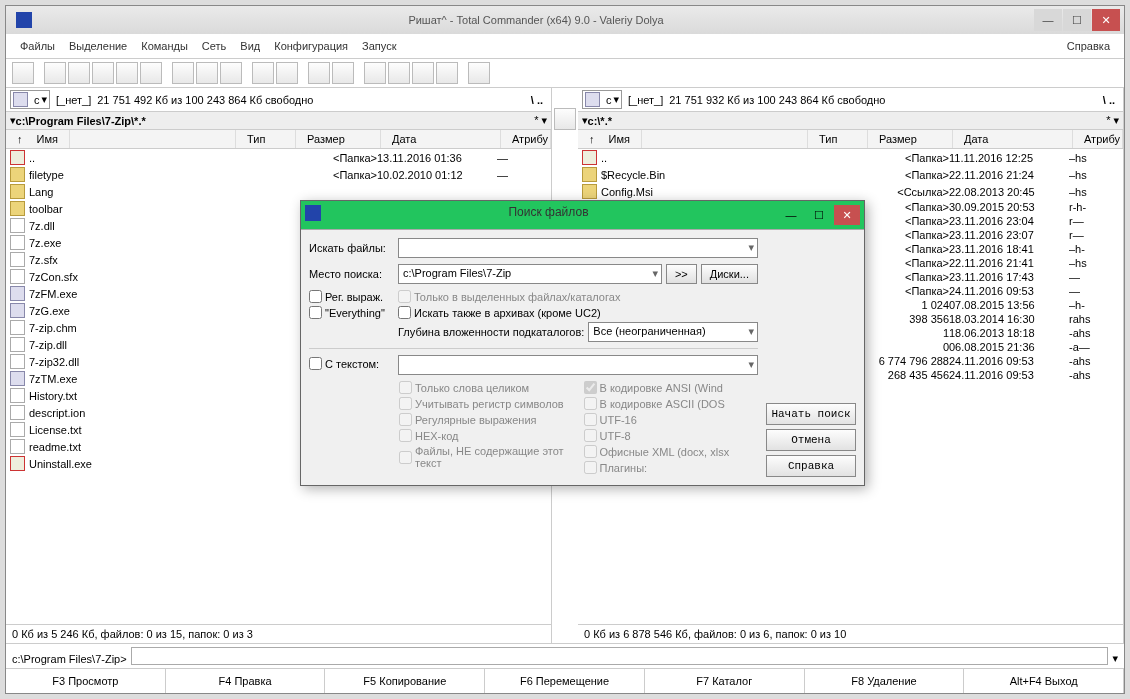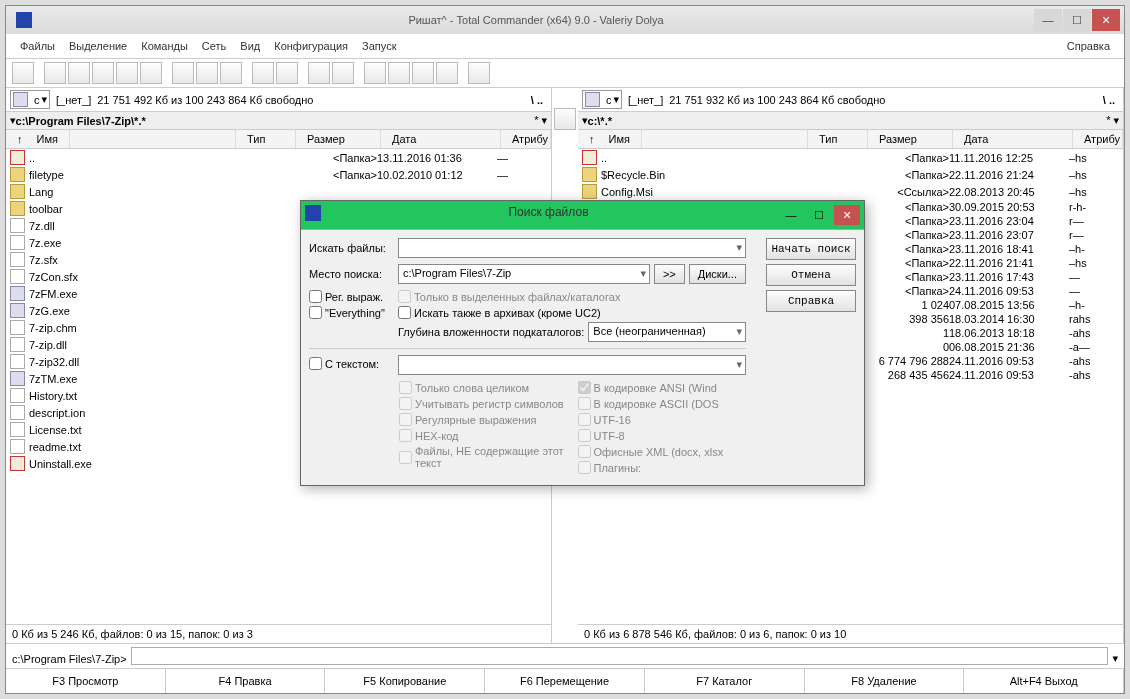--- a/index.html
+++ b/index.html
@@ -41,21 +41,21 @@
 .fkey { flex:1; text-align:center; padding:6px 2px; border-right:1px solid #ccc; }
 .dialog { position:absolute; left:300px; top:200px; width:565px; background:#f0f0f0; border:1px solid #666; box-shadow:3px 3px 12px rgba(0,0,0,0.3); }
 .dlg-tb { display:flex; background:#22c55e; padding:4px; }
 .dlg-tb .dtl { flex:1; text-align:center; color:#333; font-size:12px; }
 .dlg-tb .dico { width:16px; height:16px; background:#2244aa; }
 .dbtn { width:26px; height:20px; text-align:center; line-height:20px; margin-left:2px; }
 .dbtn.cl { background:#c75050; color:#fff; }
 .tabs { display:flex; padding:4px 4px 0; }
 .tab { padding:4px 10px; border:1px solid #aaa; border-bottom:none; background:#e0e0e0; margin-right:1px; }
 .tab.act { background:#f0f0f0; position:relative; top:1px; }
-.dbody { padding:8px; border-top:1px solid #aaa; display:flex; gap:20px; }
+.dbody { padding:8px; border-top:1px solid #aaa; display:flex; gap:8px;align-items:flex-end; }
 .dleft { flex:1; }
 .drow { display:flex; align-items:center; margin-bottom:6px; gap:4px; }
 .drow label { width:85px; }
 .drow input[type=text], .drow .combo { flex:1; border:1px solid #888; padding:2px 4px; background:#fff; height:20px; }
 .combo { position:relative; }
 .combo::after { content:"▾"; position:absolute; right:3px; top:2px; color:#666; }
 .gbtn { border:1px solid #888; background:linear-gradient(#fdfdfd,#e0e0e0); padding:2px 8px; height:20px; }
 .ck { display:flex; align-items:center; gap:3px; margin-bottom:3px; }
 .ck input { margin:0; }
 .dright { width:90px; display:flex; flex-direction:column; gap:4px; }

